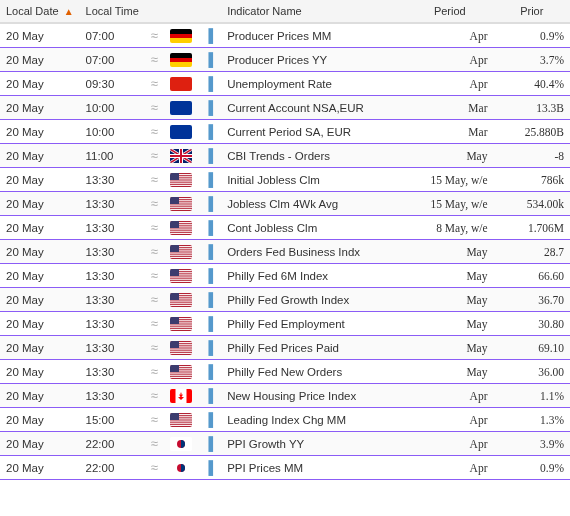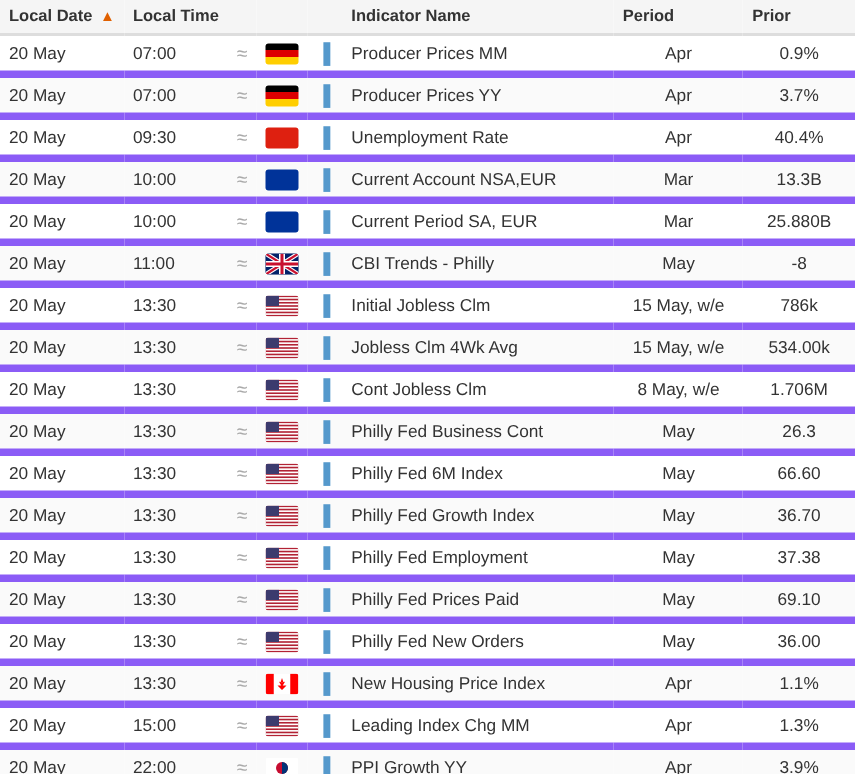--- a/index.html
+++ b/index.html
@@ -13,38 +13,38 @@
       width: 570px;
       border-collapse: collapse;
     }
     thead tr {
       background: #f5f5f5;
       border-bottom: 2px solid #ddd;
     }
     thead th {
       padding: 5px 6px;
       text-align: left;
-      font-weight: bold;
+      font-weight: normal;
       font-size: 11px;
       color: #333;
       white-space: nowrap;
     }
-    thead th.right { text-align: left; }
+    thead th.right { text-align: center; }
     tbody tr {
-      border-bottom: 5px solid #8b5cf6;
+      border-bottom: 1px solid #8b5cf6;
     }
     tbody tr:nth-child(even) {
       background: #fafafa;
     }
     tbody td {
       padding: 4px 6px;
       font-size: 11.5px;
       white-space: nowrap;
     }
-    tbody td.right { text-align: center; }
+    tbody td.right { text-align: right; font-family: Liberation Serif, serif; }
     .sort-arrow {
       display: inline-block;
       color: #e06000;
       font-size: 10px;
       margin-left: 2px;
     }
     .tilde {
       color: #aaa;
       font-size: 13px;
     }
@@ -174,21 +174,21 @@
           <line x1="22" y1="0" x2="0" y2="14" stroke="#fff" stroke-width="3"></line>
           <line x1="0" y1="0" x2="22" y2="14" stroke="#C8102E" stroke-width="1.5"></line>
           <line x1="22" y1="0" x2="0" y2="14" stroke="#C8102E" stroke-width="1.5"></line>
           <rect x="9" y="0" width="4" height="14" fill="#fff"></rect>
           <rect x="0" y="5" width="22" height="4" fill="#fff"></rect>
           <rect x="10" y="0" width="2" height="14" fill="#C8102E"></rect>
           <rect x="0" y="6" width="22" height="2" fill="#C8102E"></rect>
         </svg>
       </span></td>
     <td class="col-bar"><span class="bar-icon">▐</span></td>
-    <td class="col-name">CBI Trends - Philly</td>
+    <td class="col-name">CBI Trends - Orders</td>
     <td class="col-period right">May</td>
     <td class="col-prior right">-8</td>
   </tr>
       <tr>
     <td class="col-date">20 May</td>
     <td class="col-time">13:30</td>
     <td class="col-tilde"><span class="tilde">≈</span></td>
     <td class="col-flag"><span class="flag" style="display:inline-block;width:22px;height:14px;vertical-align:middle;border-radius:2px;overflow:hidden;">
         <svg width="22" height="14" xmlns="http://www.w3.org/2000/svg">
           <rect width="22" height="14" fill="#B22234"></rect>
@@ -258,23 +258,23 @@
           <rect y="1.08" width="22" height="1.08" fill="#fff"></rect>
           <rect y="3.23" width="22" height="1.08" fill="#fff"></rect>
           <rect y="5.38" width="22" height="1.08" fill="#fff"></rect>
           <rect y="7.54" width="22" height="1.08" fill="#fff"></rect>
           <rect y="9.69" width="22" height="1.08" fill="#fff"></rect>
           <rect y="11.85" width="22" height="1.08" fill="#fff"></rect>
           <rect width="9" height="7" fill="#3C3B6E"></rect>
         </svg>
       </span></td>
     <td class="col-bar"><span class="bar-icon">▐</span></td>
-    <td class="col-name">Philly Fed Business Cont</td>
-    <td class="col-period right">May</td>
-    <td class="col-prior right">26.3</td>
+    <td class="col-name">Orders Fed Business Indx</td>
+    <td class="col-period right">May</td>
+    <td class="col-prior right">28.7</td>
   </tr>
       <tr>
     <td class="col-date">20 May</td>
     <td class="col-time">13:30</td>
     <td class="col-tilde"><span class="tilde">≈</span></td>
     <td class="col-flag"><span class="flag" style="display:inline-block;width:22px;height:14px;vertical-align:middle;border-radius:2px;overflow:hidden;">
         <svg width="22" height="14" xmlns="http://www.w3.org/2000/svg">
           <rect width="22" height="14" fill="#B22234"></rect>
           <rect y="1.08" width="22" height="1.08" fill="#fff"></rect>
           <rect y="3.23" width="22" height="1.08" fill="#fff"></rect>
@@ -323,21 +323,21 @@
           <rect y="5.38" width="22" height="1.08" fill="#fff"></rect>
           <rect y="7.54" width="22" height="1.08" fill="#fff"></rect>
           <rect y="9.69" width="22" height="1.08" fill="#fff"></rect>
           <rect y="11.85" width="22" height="1.08" fill="#fff"></rect>
           <rect width="9" height="7" fill="#3C3B6E"></rect>
         </svg>
       </span></td>
     <td class="col-bar"><span class="bar-icon">▐</span></td>
     <td class="col-name">Philly Fed Employment</td>
     <td class="col-period right">May</td>
-    <td class="col-prior right">37.38</td>
+    <td class="col-prior right">30.80</td>
   </tr>
       <tr>
     <td class="col-date">20 May</td>
     <td class="col-time">13:30</td>
     <td class="col-tilde"><span class="tilde">≈</span></td>
     <td class="col-flag"><span class="flag" style="display:inline-block;width:22px;height:14px;vertical-align:middle;border-radius:2px;overflow:hidden;">
         <svg width="22" height="14" xmlns="http://www.w3.org/2000/svg">
           <rect width="22" height="14" fill="#B22234"></rect>
           <rect y="1.08" width="22" height="1.08" fill="#fff"></rect>
           <rect y="3.23" width="22" height="1.08" fill="#fff"></rect>

